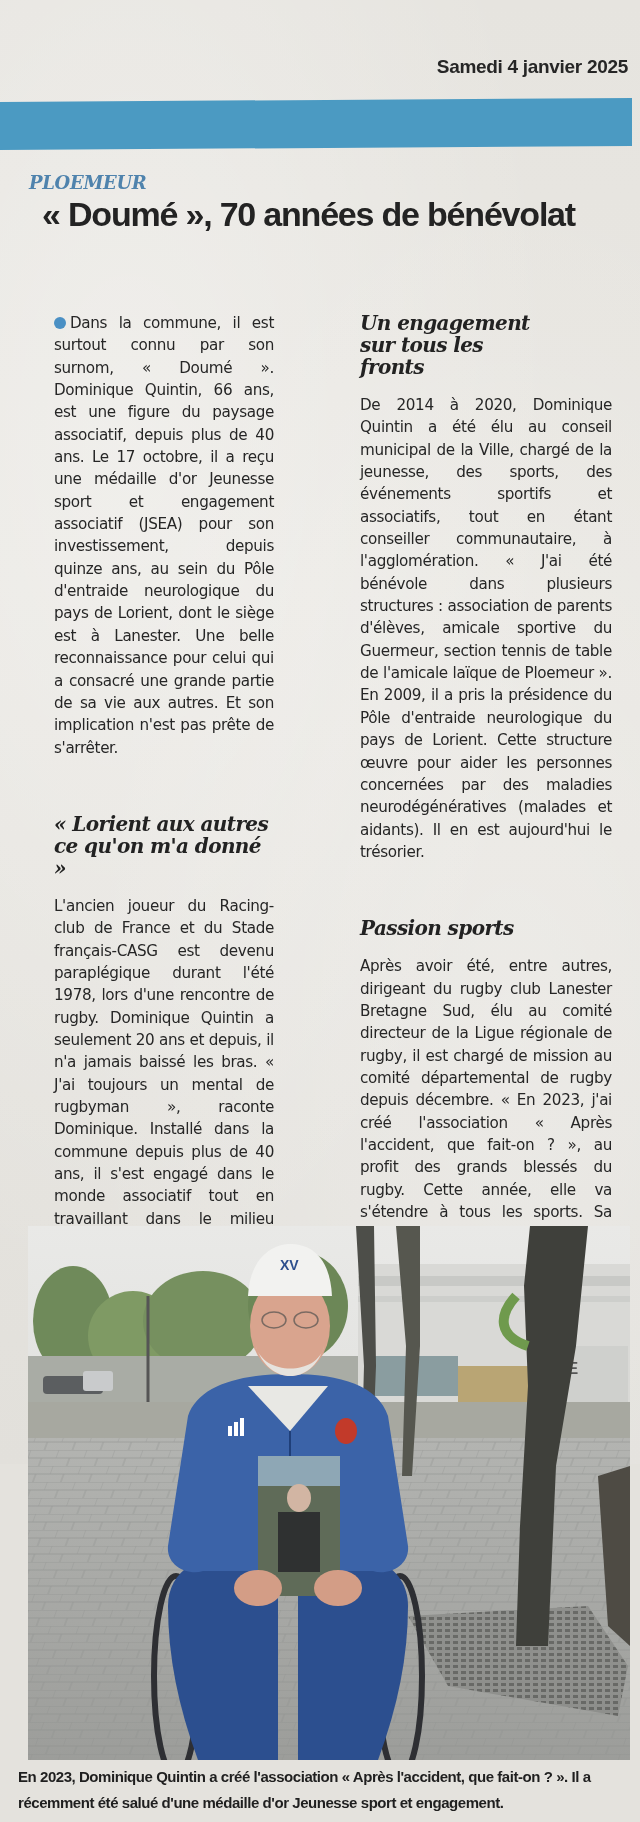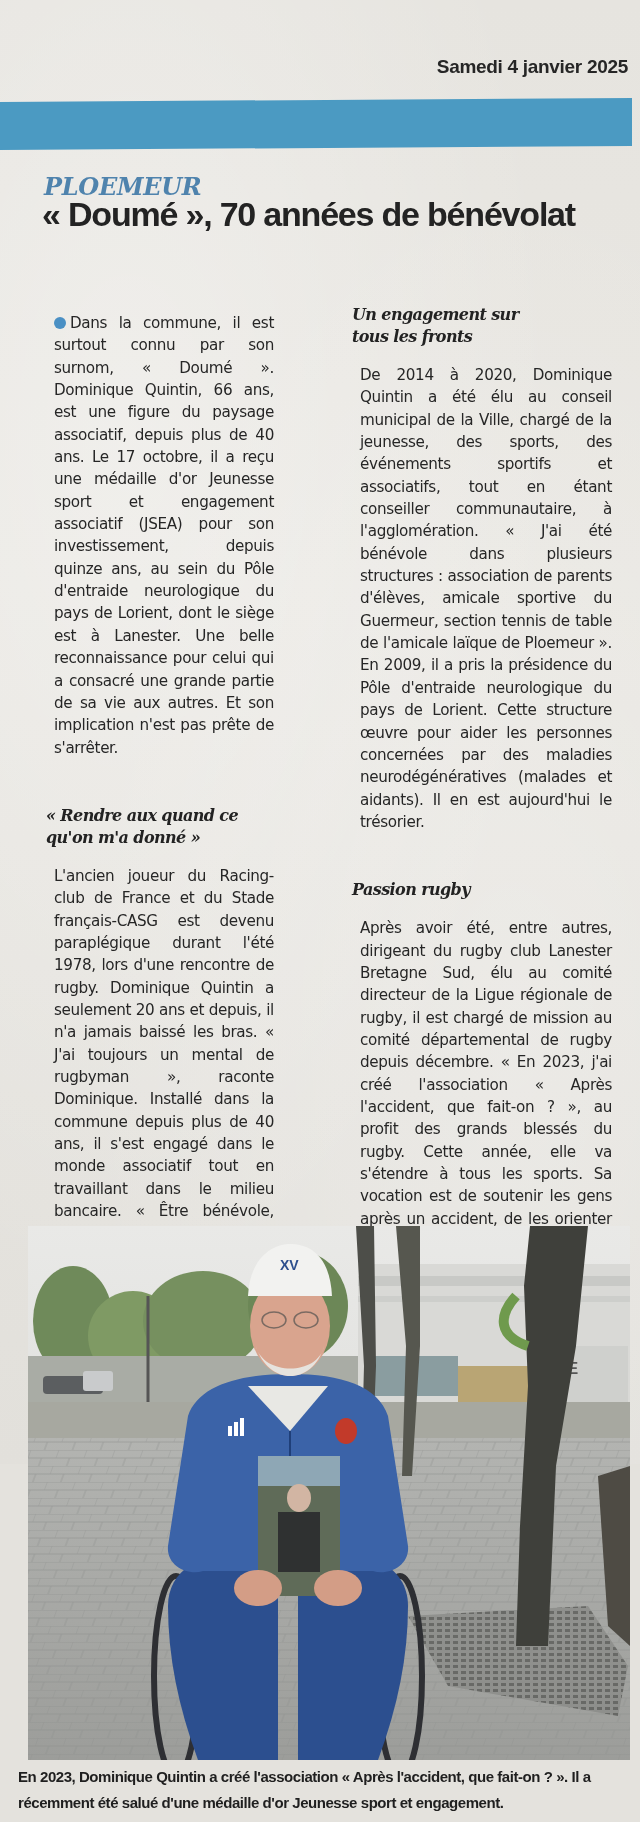--- a/index.html
+++ b/index.html
@@ -21,23 +21,23 @@
     position:absolute; right:12px; top:56px;
     font-family:"Liberation Sans", sans-serif; font-weight:bold;
     font-size:19px; color:#262626; letter-spacing:-0.3px;
   }
   .blue-band {
     position:absolute; left:0; top:100px; width:632px; height:48px;
     background:#4b9ac2;
     transform:skewY(-0.35deg);
   }
   .section-label {
-    position:absolute; left:44px; top:172px;
+    position:absolute; left:29px; top:172px;
     font-family:"DejaVu Serif", serif; font-style:italic; font-weight:bold;
-    font-size:24px; color:#4f83ad; letter-spacing:-0.3px;
+    font-size:18px; color:#4f83ad; letter-spacing:-0.3px;
   }
   .headline {
     position:absolute; left:42px; top:192px; width:600px;
     font-family:"Liberation Sans", sans-serif; font-weight:bold;
     font-size:34px; line-height:45px; color:#232323; letter-spacing:-1.2px;
     margin:0;
   }
   .col {
     position:absolute; top:296px;
     font-family:"DejaVu Sans", sans-serif; font-size:15.2px; line-height:22.35px;
@@ -45,22 +45,22 @@
   }
   .col.left { left:38px; width:252px; }
   .col.right { left:344px; width:284px; }
   .col p { margin:16px; }
   .bullet {
     display:inline-block; width:12px; height:12px; border-radius:50%;
     background:#4a90c4; margin-right:4px; vertical-align:-1px;
   }
   .subhead {
     font-family:"DejaVu Serif", serif; font-style:italic; font-weight:bold;
-    font-size:16px; line-height:22px; color:#222; letter-spacing:-0.6px;
-    margin:8px; text-align:left;
+    font-size:20px; line-height:22px; color:#222; letter-spacing:-0.6px;
+    margin:16px; text-align:left;
   }
   .spacer { height:22px; }
   .photo {
     position:absolute; left:28px; top:1226px; width:602px; height:534px;
     overflow:hidden; background:#b9bab6;
   }
   .photo svg { display:block; }
   .caption {
     position:absolute; left:18px; top:1764px; width:616px;
     font-family:"Liberation Sans", sans-serif; font-weight:bold;
@@ -77,29 +77,29 @@
   <div class="blue-band"></div>
 
   <div class="section-label">PLOEMEUR</div>
   <h1 class="headline">
     <span>« Doumé », 70 années de bénévolat</span><br>
   </h1>
 
   <div class="col left">
     <p><span class="bullet"></span><span>Dans la commune, il est surtout connu par son surnom, « Doumé ». Dominique Quintin, 66 ans, est une figure du paysage associatif, depuis plus de 40 ans. Le 17 octobre, il a reçu une médaille d'or Jeunesse sport et engagement associatif (JSEA) pour son investissement, depuis quinze ans, au sein du Pôle d'entraide neurologique du pays de Lorient, dont le siège est à Lanester. Une belle reconnaissance pour celui qui a consacré une grande partie de sa vie aux autres. Et son implication n'est pas prête de s'arrêter.</span></p>
     <div class="spacer"></div>
-    <h2 class="subhead">« Rendre aux quand ce qu'on m'a donné »</h2>
+    <h2 class="subhead">« Lorient aux autres ce qu'on m'a donné »</h2>
     <p>L'ancien joueur du Racing-club de France et du Stade français-CASG est devenu paraplégique durant l'été 1978, lors d'une rencontre de rugby. Dominique Quintin a seulement 20 ans et depuis, il n'a jamais baissé les bras. « J'ai toujours un mental de rugbyman », raconte Dominique. Installé dans la commune depuis plus de 40 ans, il s'est engagé dans le monde associatif tout en travaillant dans le milieu bancaire. « Être bénévole, cela m'a permis de rendre aux autres ce qu'on m'a donné, lorsque j'ai traversé des épreuves. Cela permet de tisser du lien social. Un lien social plus qu'important quand on est tétraplégique, car le handicap isole. Il faut donc aller vers les autres, c'est ce qui a fait toute ma vie ».</p>
   </div>
 
   <div class="col right">
     <h2 class="subhead" style="width:170px">Un engagement sur tous les fronts</h2>
     <p>De 2014 à 2020, Dominique Quintin a été élu au conseil municipal de la Ville, chargé de la jeunesse, des sports, des événements sportifs et associatifs, tout en étant conseiller communautaire, à l'agglomération. « J'ai été bénévole dans plusieurs structures : association de parents d'élèves, amicale sportive du Guermeur, section tennis de table de l'amicale laïque de Ploemeur ». En 2009, il a pris la présidence du Pôle d'entraide neurologique du pays de Lorient. Cette structure œuvre pour aider les personnes concernées par des maladies neurodégénératives (malades et aidants). Il en est aujourd'hui le trésorier.</p>
     <div class="spacer"></div>
-    <h2 class="subhead">Passion rugby</h2>
+    <h2 class="subhead">Passion sports</h2>
     <p>Après avoir été, entre autres, dirigeant du rugby club Lanester Bretagne Sud, élu au comité directeur de la Ligue régionale de rugby, il est chargé de mission au comité départemental de rugby depuis décembre. « En 2023, j'ai créé l'association « Après l'accident, que fait-on ? », au profit des grands blessés du rugby. Cette année, elle va s'étendre à tous les sports. Sa vocation est de soutenir les gens après un accident, de les orienter vers les bons organismes ou encore de les aider à trouver l'aide psychologique nécessaire », termine Dominique Quintin.</p>
   </div>
 
   <div class="photo">
     <svg width="602" height="534" viewBox="0 0 602 534">
       <defs>
         <linearGradient id="sky" x1="0" y1="0" x2="0" y2="1">
           <stop offset="0" stop-color="#e9e9e7"></stop>
           <stop offset="1" stop-color="#d4d5d2"></stop>
         </linearGradient>

